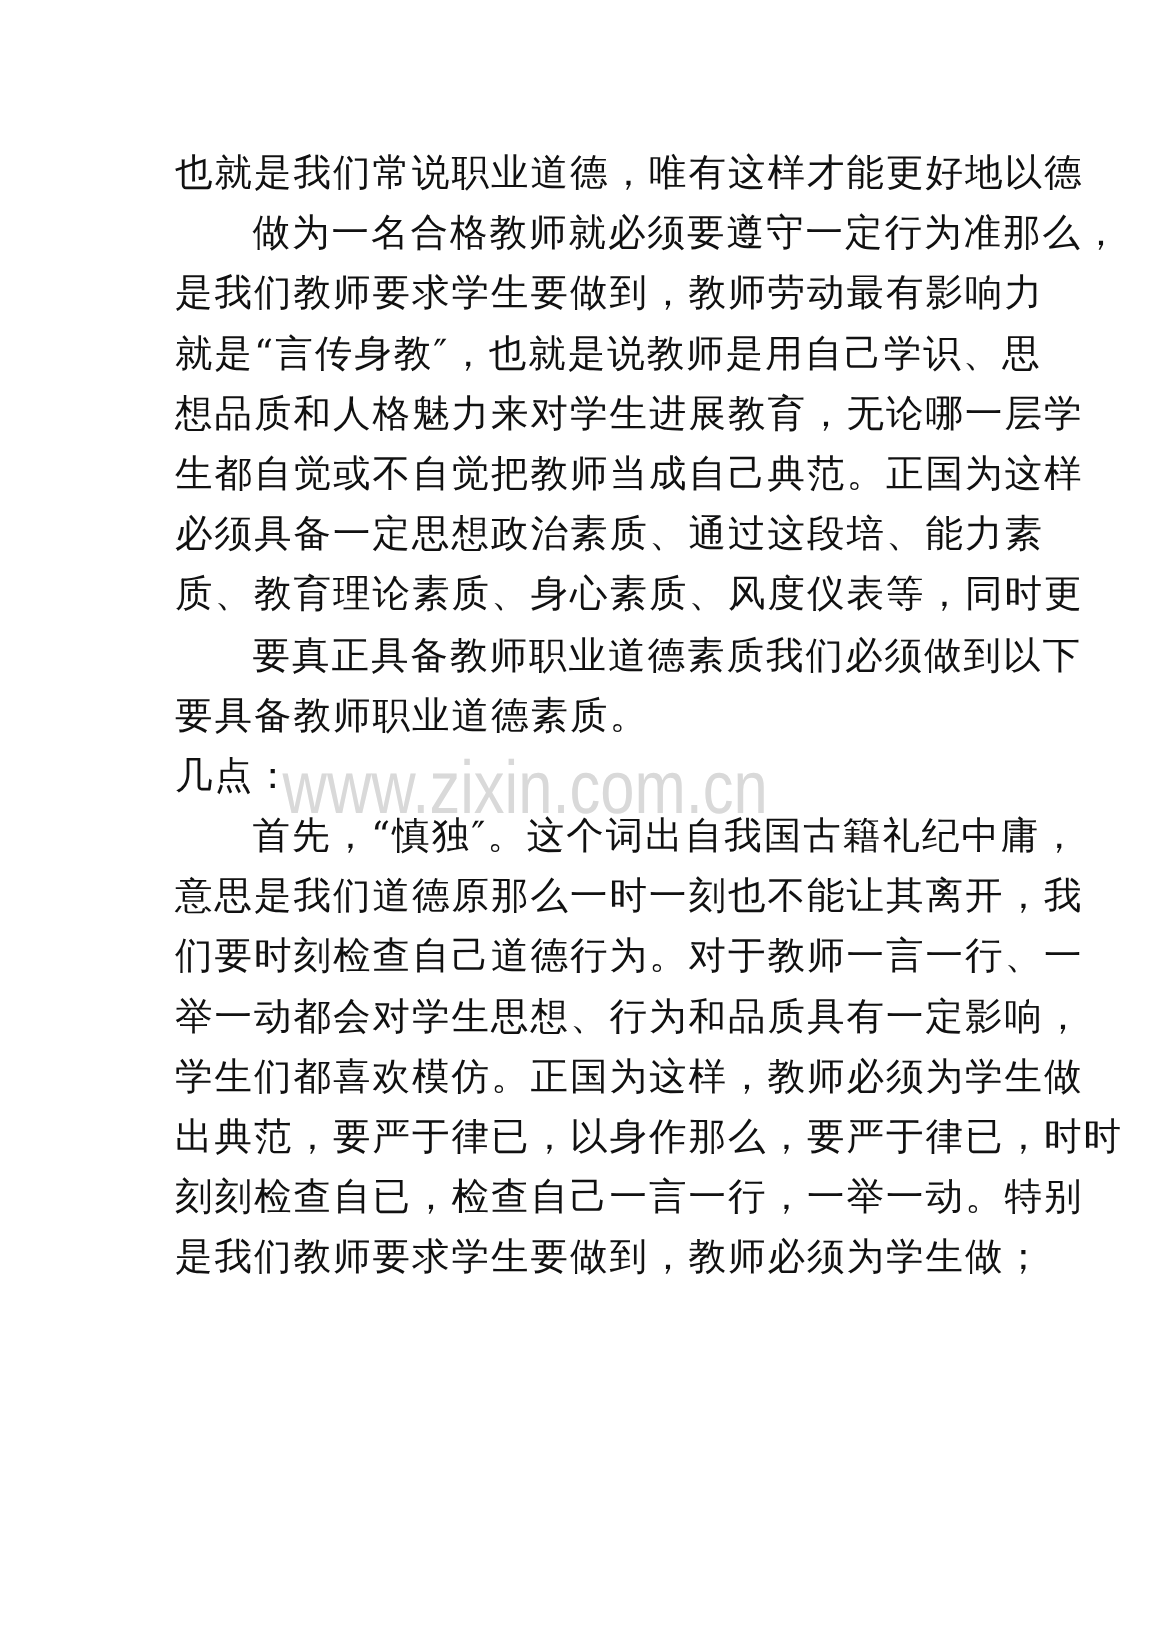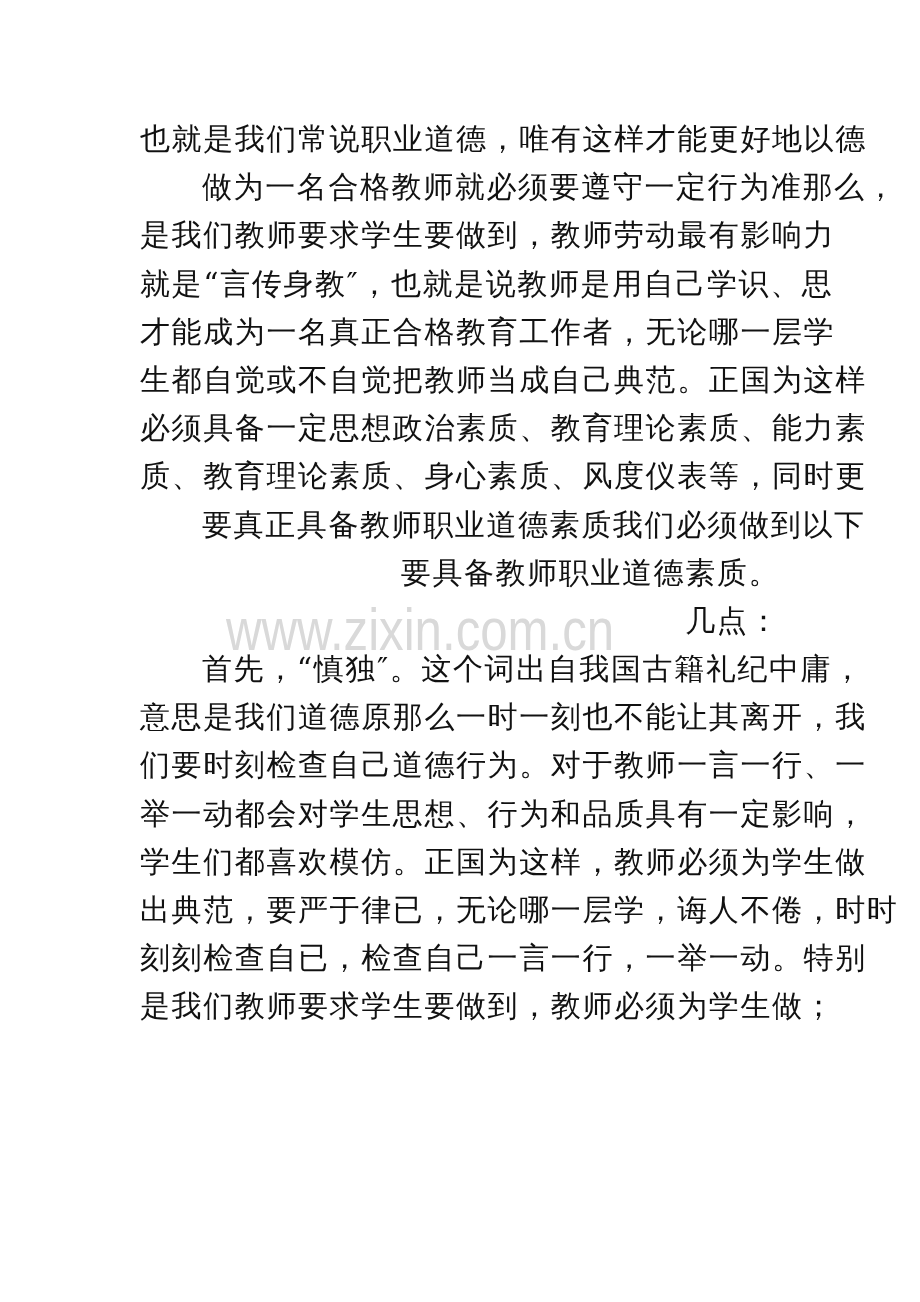--- a/index.html
+++ b/index.html
@@ -24,21 +24,20 @@
     .text-block {
       position: absolute;
       left: 140px;
       top: 115px;
       width: 640px;
       font-family: "DejaVu Serif", "Liberation Serif", serif;
       font-size: 30px;
       line-height: 48.2px;
       color: #111111;
       letter-spacing: 1.6px;
-      text-align: right;
     }
     .line {
       display: block;
       white-space: nowrap;
       height: 48.2px;
     }
     .line.indent {
       padding-left: 62px;
     }
     .watermark {
@@ -63,29 +62,29 @@
 <body>
 
 <div class="page">
   <div class="watermark">www.zixin.com.cn</div>
 
   <div class="text-block">
     <span class="line">也就是我们常说职业道德，唯有这样才能更好地以德</span>
     <span class="line indent">做为一名合格教师就必须要遵守一定行为准那么，</span>
     <span class="line">是我们教师要求学生要做到，教师劳动最有影响力</span>
     <span class="line">就是“言传身教″，也就是说教师是用自己学识、思</span>
-    <span class="line">才能成为一名真正合格教育工作者，无论哪一层学</span>
+    <span class="line">想品质和人格魅力来对学生进展教育，无论哪一层学</span>
     <span class="line">生都自觉或不自觉把教师当成自己典范。正国为这样</span>
-    <span class="line">必须具备一定思想政治素质、教育理论素质、能力素</span>
+    <span class="line">必须具备一定思想政治素质、通过这段培、能力素</span>
     <span class="line">质、教育理论素质、身心素质、风度仪表等，同时更</span>
     <span class="line indent">要真正具备教师职业道德素质我们必须做到以下</span>
     <span class="line">要具备教师职业道德素质。</span>
     <span class="line">几点：</span>
     <span class="line indent">首先，“慎独″。这个词出自我国古籍礼纪中庸，</span>
     <span class="line">意思是我们道德原那么一时一刻也不能让其离开，我</span>
     <span class="line">们要时刻检查自己道德行为。对于教师一言一行、一</span>
     <span class="line">举一动都会对学生思想、行为和品质具有一定影响，</span>
     <span class="line">学生们都喜欢模仿。正国为这样，教师必须为学生做</span>
-    <span class="line">出典范，要严于律已，无论哪一层学，诲人不倦，时时</span>
+    <span class="line">出典范，要严于律已，以身作那么，要严于律已，时时</span>
     <span class="line">刻刻检查自已，检查自己一言一行，一举一动。特别</span>
     <span class="line">是我们教师要求学生要做到，教师必须为学生做；</span>
   </div>
 </div>
 
 </body></html>

